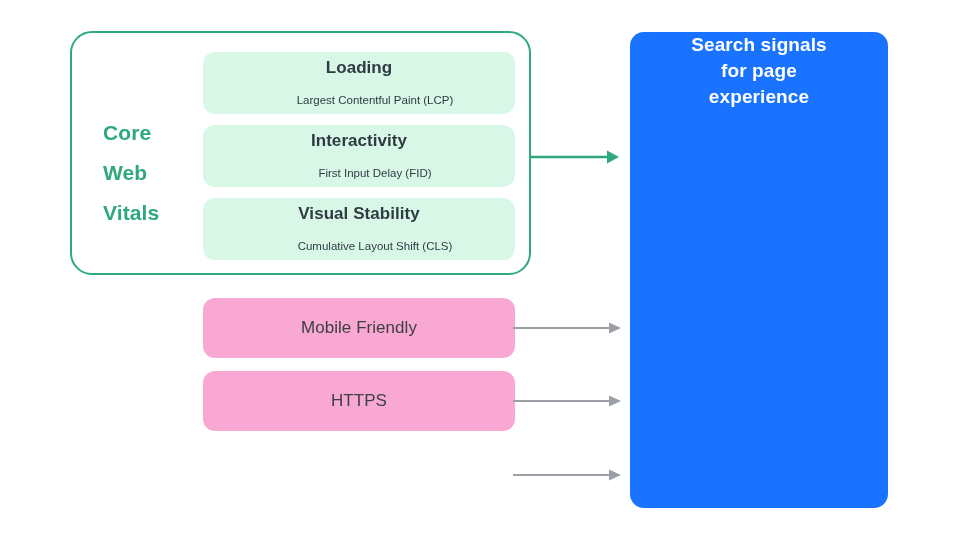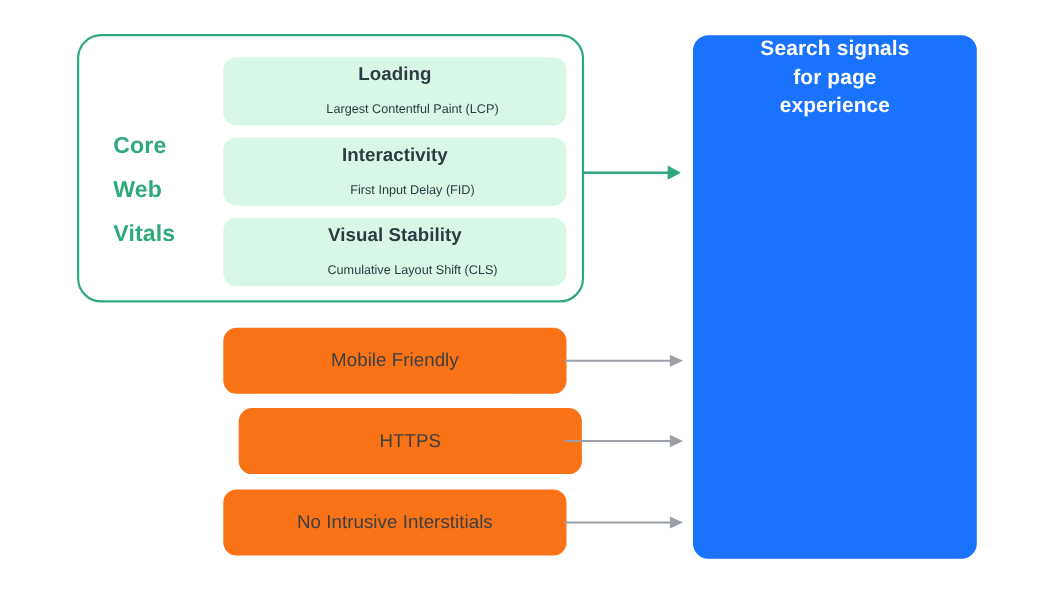--- a/index.html
+++ b/index.html
@@ -77,35 +77,35 @@
   #chip-0 { top: 52px; }
   #chip-1 { top: 125px; }
   #chip-2 { top: 198px; }
 
   
   .gbox {
     position: absolute;
     left: 203px;
     width: 312px;
     height: 60px;
-    background: #f97316;
+    background: #f9a8d4;
     border-radius: 12px;
     display: flex;
     align-items: center;
     justify-content: center;
     box-sizing: border-box;
   }
   .gbox .gbox-label {
     font-size: 17px;
     font-weight: normal;
     color: #3C4043;
     letter-spacing: 0.05px;
   }
   #gbox-0 { top: 298px; }
-  #gbox-1 { top: 371px; margin-left: 14px; }
+  #gbox-1 { top: 371px; }
   #gbox-2 { top: 445px; }
 
   
   #blue-panel {
     position: absolute;
     left: 630px;
     top: 32px;
     width: 258px;
     height: 476px;
     background: #1A73FF;
@@ -162,23 +162,20 @@
   </div>
 
   <div class="gbox" id="gbox-0">
     <div class="gbox-label">Mobile Friendly</div>
   </div>
 
   <div class="gbox" id="gbox-1">
     <div class="gbox-label">HTTPS</div>
   </div>
 
-  <div class="gbox" id="gbox-2">
-    <div class="gbox-label">No Intrusive Interstitials</div>
-  </div>
 
   <svg class="arrow-svg" id="arrow-green" width="92" height="34" viewBox="0 0 92 34">
     <line x1="0" y1="17" x2="80" y2="17" stroke="#2FA97C" stroke-width="2.4"></line>
     <polygon points="78,10.5 90,17 78,23.5" fill="#2FA97C"></polygon>
   </svg>
 
   <svg class="arrow-svg" id="arrow-gray-0" width="110" height="30" viewBox="0 0 110 30">
     <line x1="0" y1="15" x2="98" y2="15" stroke="#9AA0A6" stroke-width="1.8"></line>
     <polygon points="96,9.5 108,15 96,20.5" fill="#9AA0A6"></polygon>
   </svg>

